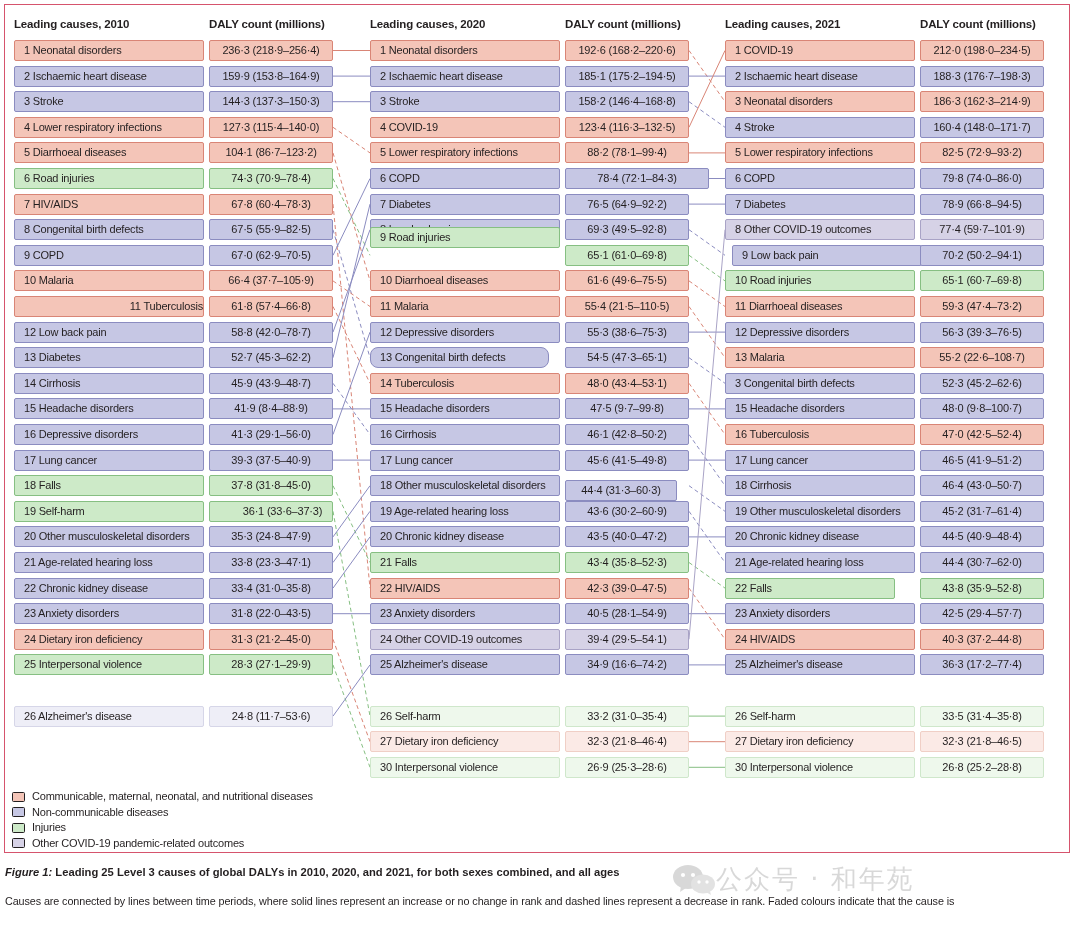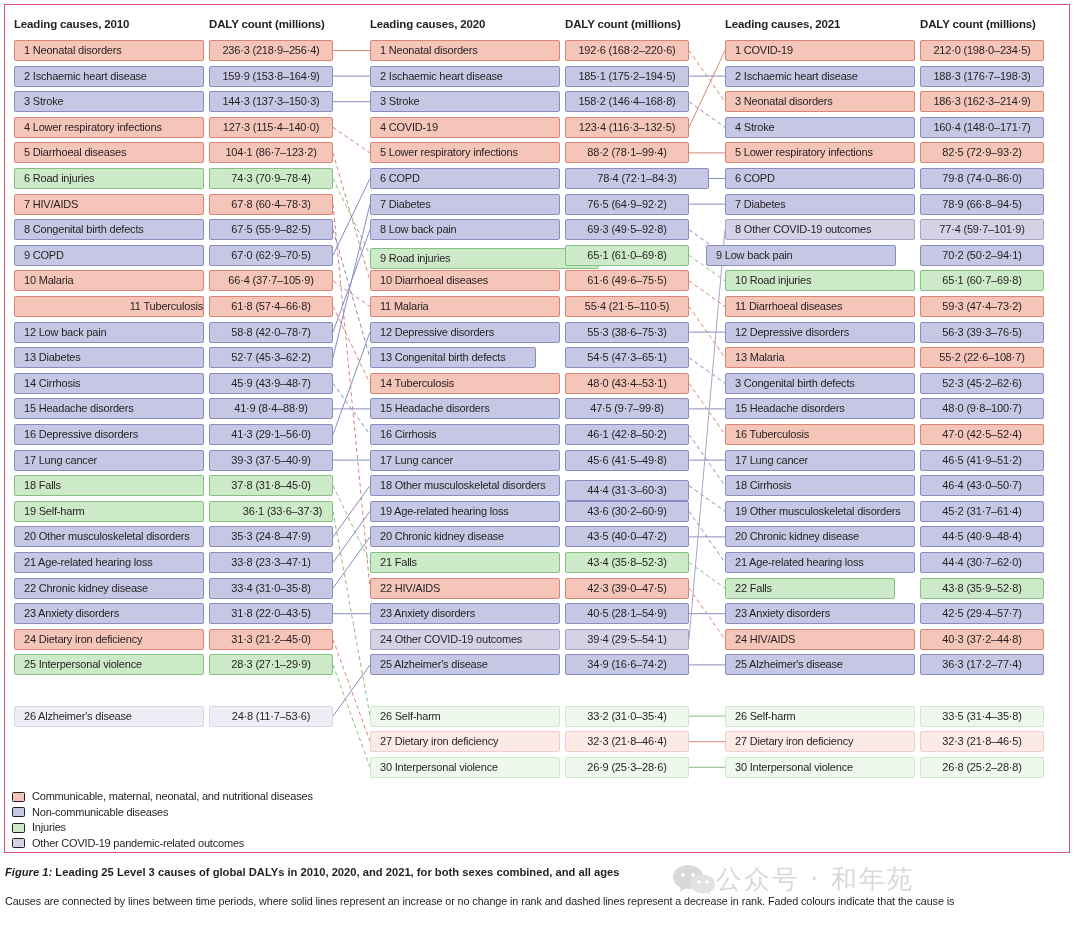--- a/index.html
+++ b/index.html
@@ -200,40 +200,40 @@
         <div class="cause-box cat-cmnn" style="left: 370px; top: 116.8px; width: 190px;">4 COVID-19</div>
         <div class="value-box cat-cmnn" style="left: 565px; top: 116.8px; width: 124px;">123·4 (116·3–132·5)</div>
         <div class="cause-box cat-cmnn" style="left: 370px; top: 142.4px; width: 190px;">5 Lower respiratory infections</div>
         <div class="value-box cat-cmnn" style="left: 565px; top: 142.4px; width: 124px;">88·2 (78·1–99·4)</div>
         <div class="cause-box cat-ncd" style="left: 370px; top: 168px; width: 190px;">6 COPD</div>
         <div class="value-box cat-ncd" style="left: 565px; top: 168px; width: 144px;">78·4 (72·1–84·3)</div>
         <div class="cause-box cat-ncd" style="left: 370px; top: 193.6px; width: 190px;">7 Diabetes</div>
         <div class="value-box cat-ncd" style="left: 565px; top: 193.6px; width: 124px;">76·5 (64·9–92·2)</div>
         <div class="cause-box cat-ncd" style="left: 370px; top: 219.2px; width: 190px;">8 Low back pain</div>
         <div class="value-box cat-ncd" style="left: 565px; top: 219.2px; width: 124px;">69·3 (49·5–92·8)</div>
-        <div class="cause-box cat-inj" style="left: 370px; top: 248px; width: 229px;">9 Road injuries</div>
+        <div class="cause-box cat-inj" style="left: 370px; top: 227px; width: 190px;">9 Road injuries</div>
         <div class="value-box cat-inj" style="left: 565px; top: 244.8px; width: 124px;">65·1 (61·0–69·8)</div>
         <div class="cause-box cat-cmnn" style="left: 370px; top: 270.4px; width: 190px;">10 Diarrhoeal diseases</div>
         <div class="value-box cat-cmnn" style="left: 565px; top: 270.4px; width: 124px;">61·6 (49·6–75·5)</div>
         <div class="cause-box cat-cmnn" style="left: 370px; top: 296px; width: 190px;">11 Malaria</div>
         <div class="value-box cat-cmnn" style="left: 565px; top: 296px; width: 124px;">55·4 (21·5–110·5)</div>
         <div class="cause-box cat-ncd" style="left: 370px; top: 321.6px; width: 190px;">12 Depressive disorders</div>
         <div class="value-box cat-ncd" style="left: 565px; top: 321.6px; width: 124px;">55·3 (38·6–75·3)</div>
-        <div class="cause-box cat-ncd" style="left: 370px; top: 347.2px; width: 166px;">13 Congenital birth defects</div>
+        <div class="cause-box cat-ncd" style="left: 370px; top: 347.2px; width: 179px; border-radius: 8px;">13 Congenital birth defects</div>
         <div class="value-box cat-ncd" style="left: 565px; top: 347.2px; width: 124px;">54·5 (47·3–65·1)</div>
         <div class="cause-box cat-cmnn" style="left: 370px; top: 372.8px; width: 190px;">14 Tuberculosis</div>
         <div class="value-box cat-cmnn" style="left: 565px; top: 372.8px; width: 124px;">48·0 (43·4–53·1)</div>
         <div class="cause-box cat-ncd" style="left: 370px; top: 398.4px; width: 190px;">15 Headache disorders</div>
         <div class="value-box cat-ncd" style="left: 565px; top: 398.4px; width: 124px;">47·5 (9·7–99·8)</div>
         <div class="cause-box cat-ncd" style="left: 370px; top: 424px; width: 190px;">16 Cirrhosis</div>
         <div class="value-box cat-ncd" style="left: 565px; top: 424px; width: 124px;">46·1 (42·8–50·2)</div>
         <div class="cause-box cat-ncd" style="left: 370px; top: 449.6px; width: 190px;">17 Lung cancer</div>
         <div class="value-box cat-ncd" style="left: 565px; top: 449.6px; width: 124px;">45·6 (41·5–49·8)</div>
         <div class="cause-box cat-ncd" style="left: 370px; top: 475.2px; width: 190px;">18 Other musculoskeletal disorders</div>
-        <div class="value-box cat-ncd" style="left: 565px; top: 480px; width: 124px;">44·4 (31·3–60·3)</div>
+        <div class="value-box cat-ncd" style="left: 565px; top: 480px; width: 112px;">44·4 (31·3–60·3)</div>
         <div class="cause-box cat-ncd" style="left: 370px; top: 500.8px; width: 190px;">19 Age-related hearing loss</div>
         <div class="value-box cat-ncd" style="left: 565px; top: 500.8px; width: 124px;">43·6 (30·2–60·9)</div>
         <div class="cause-box cat-ncd" style="left: 370px; top: 526.4px; width: 190px;">20 Chronic kidney disease</div>
         <div class="value-box cat-ncd" style="left: 565px; top: 526.4px; width: 124px;">43·5 (40·0–47·2)</div>
         <div class="cause-box cat-inj" style="left: 370px; top: 552px; width: 190px;">21 Falls</div>
         <div class="value-box cat-inj" style="left: 565px; top: 552px; width: 124px;">43·4 (35·8–52·3)</div>
         <div class="cause-box cat-cmnn" style="left: 370px; top: 577.6px; width: 190px;">22 HIV/AIDS</div>
         <div class="value-box cat-cmnn" style="left: 565px; top: 577.6px; width: 124px;">42·3 (39·0–47·5)</div>
         <div class="cause-box cat-ncd" style="left: 370px; top: 603.2px; width: 190px;">23 Anxiety disorders</div>
         <div class="value-box cat-ncd" style="left: 565px; top: 603.2px; width: 124px;">40·5 (28·1–54·9)</div>
@@ -260,21 +260,21 @@
         <div class="cause-box cat-ncd" style="left: 725px; top: 116.8px; width: 190px;">4 Stroke</div>
         <div class="value-box cat-ncd" style="left: 920px; top: 116.8px; width: 124px;">160·4 (148·0–171·7)</div>
         <div class="cause-box cat-cmnn" style="left: 725px; top: 142.4px; width: 190px;">5 Lower respiratory infections</div>
         <div class="value-box cat-cmnn" style="left: 920px; top: 142.4px; width: 124px;">82·5 (72·9–93·2)</div>
         <div class="cause-box cat-ncd" style="left: 725px; top: 168px; width: 190px;">6 COPD</div>
         <div class="value-box cat-ncd" style="left: 920px; top: 168px; width: 124px;">79·8 (74·0–86·0)</div>
         <div class="cause-box cat-ncd" style="left: 725px; top: 193.6px; width: 190px;">7 Diabetes</div>
         <div class="value-box cat-ncd" style="left: 920px; top: 193.6px; width: 124px;">78·9 (66·8–94·5)</div>
         <div class="cause-box cat-covid" style="left: 725px; top: 219.2px; width: 190px;">8 Other COVID-19 outcomes</div>
         <div class="value-box cat-covid" style="left: 920px; top: 219.2px; width: 124px;">77·4 (59·7–101·9)</div>
-        <div class="cause-box cat-ncd" style="left: 706px; top: 244.8px; width: 190px;">9 Low back pain</div>
+        <div class="cause-box cat-ncd" style="left: 732px; top: 244.8px; width: 190px;">9 Low back pain</div>
         <div class="value-box cat-ncd" style="left: 920px; top: 244.8px; width: 124px;">70·2 (50·2–94·1)</div>
         <div class="cause-box cat-inj" style="left: 725px; top: 270.4px; width: 190px;">10 Road injuries</div>
         <div class="value-box cat-inj" style="left: 920px; top: 270.4px; width: 124px;">65·1 (60·7–69·8)</div>
         <div class="cause-box cat-cmnn" style="left: 725px; top: 296px; width: 190px;">11 Diarrhoeal diseases</div>
         <div class="value-box cat-cmnn" style="left: 920px; top: 296px; width: 124px;">59·3 (47·4–73·2)</div>
         <div class="cause-box cat-ncd" style="left: 725px; top: 321.6px; width: 190px;">12 Depressive disorders</div>
         <div class="value-box cat-ncd" style="left: 920px; top: 321.6px; width: 124px;">56·3 (39·3–76·5)</div>
         <div class="cause-box cat-cmnn" style="left: 725px; top: 347.2px; width: 190px;">13 Malaria</div>
         <div class="value-box cat-cmnn" style="left: 920px; top: 347.2px; width: 124px;">55·2 (22·6–108·7)</div>
         <div class="cause-box cat-ncd" style="left: 725px; top: 372.8px; width: 190px;">3 Congenital birth defects</div>

